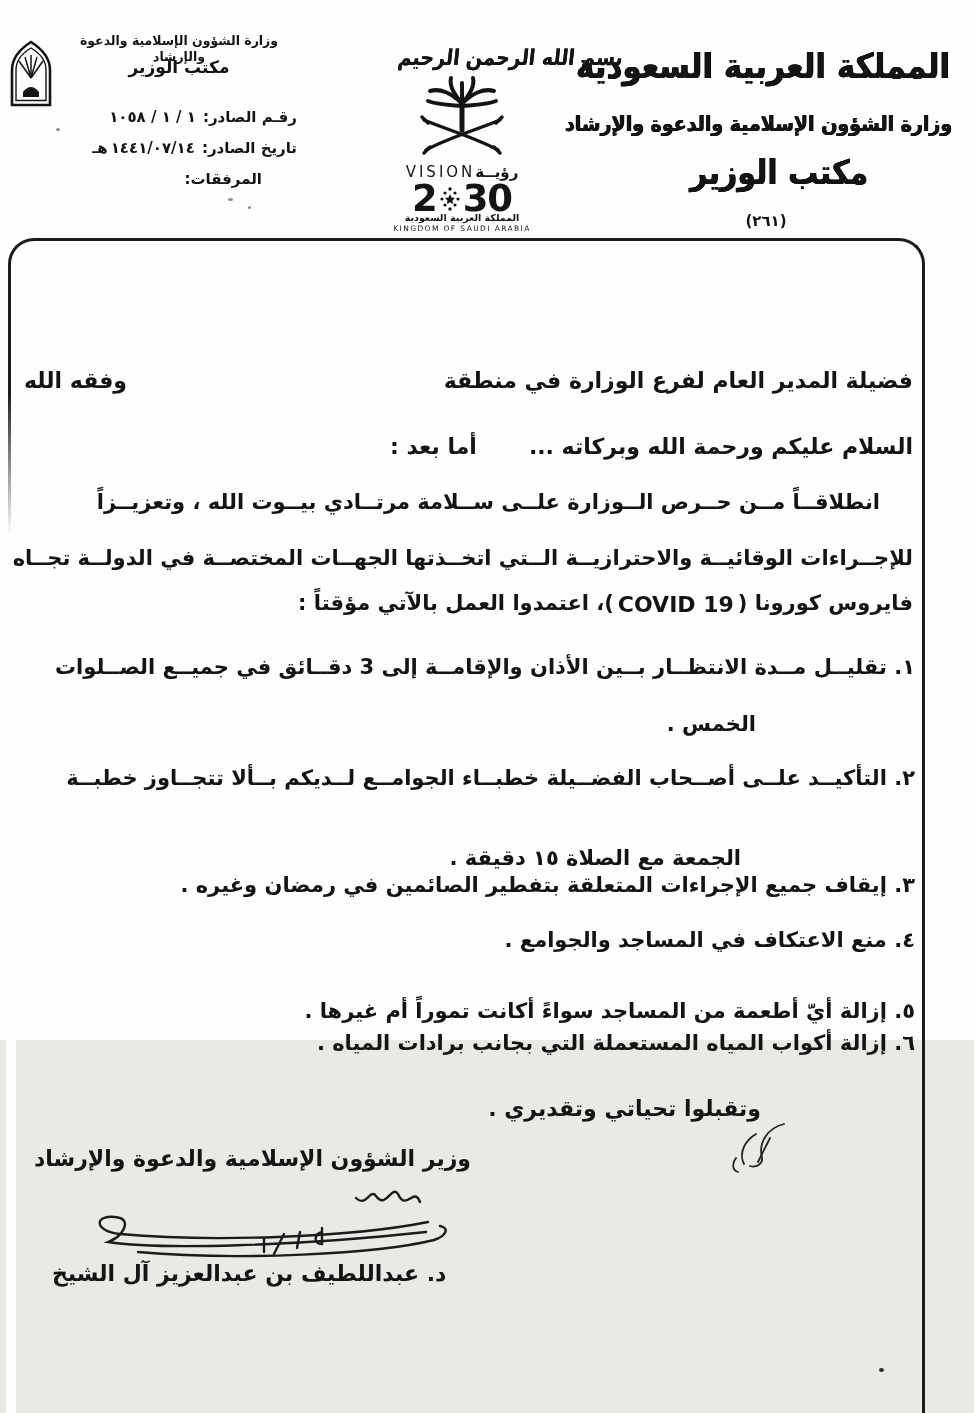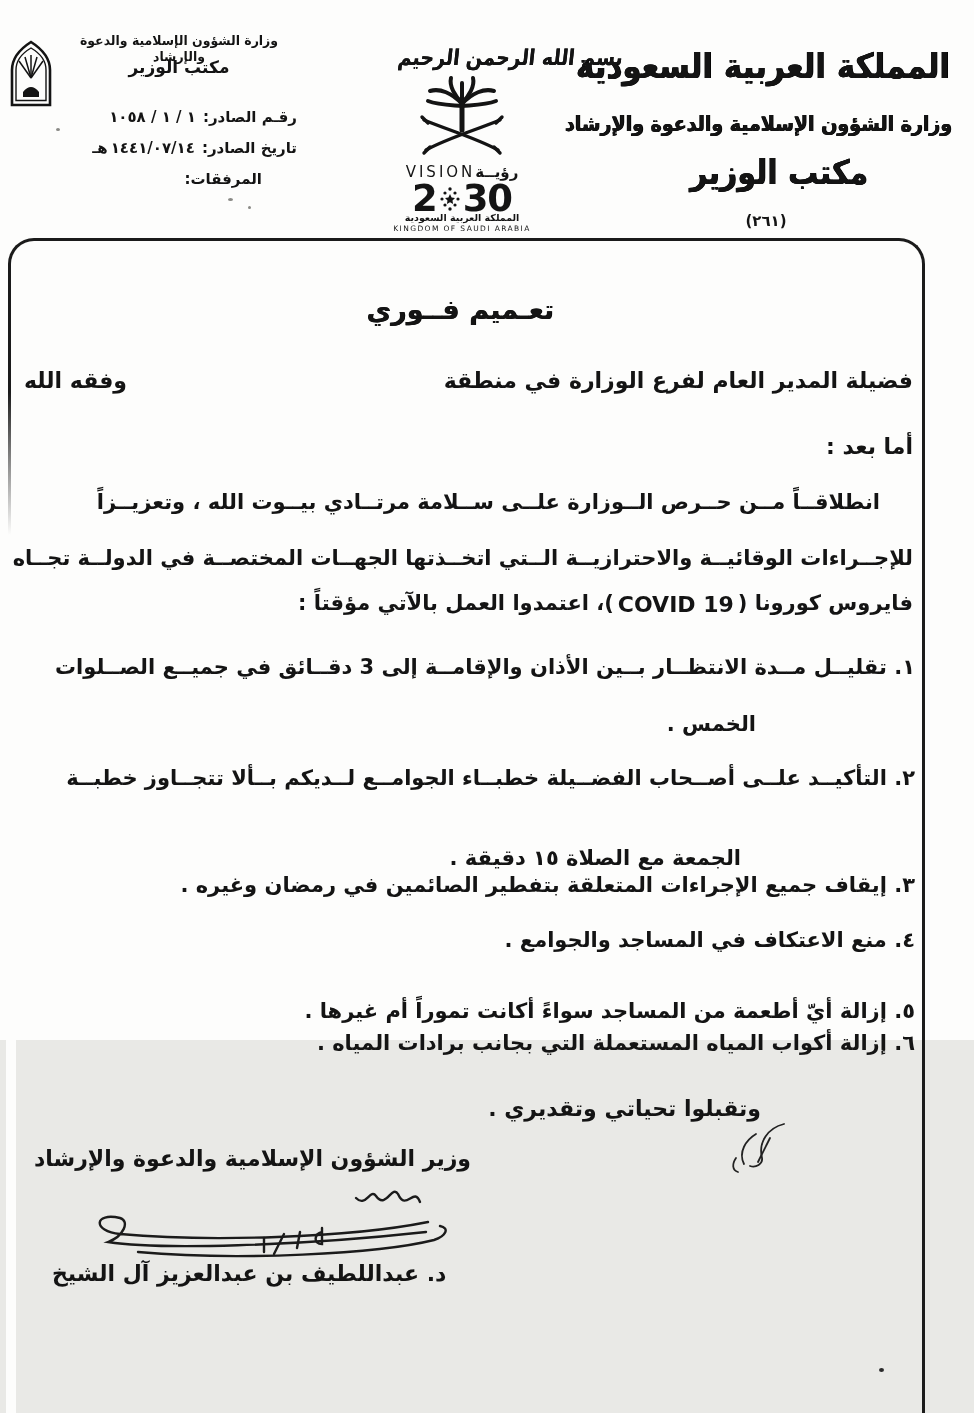--- a/index.html
+++ b/index.html
@@ -147,26 +147,26 @@
   <div class="abs kingdom-small-en" style="left:382px;top:224px;">KINGDOM OF SAUDI ARABIA</div>
 
   <div class="abs ar callig" style="right:24px;top:48px;width:330px;font-size:31px;">المملكة العربية السعودية</div>
   <div class="abs ar callig" style="right:22px;top:112px;width:340px;font-size:19px;">وزارة الشؤون الإسلامية والدعوة والإرشاد</div>
   <div class="abs ar callig" style="right:100px;top:155px;width:190px;font-size:30px;">مكتب الوزير</div>
   <div class="abs ar page-number" style="right:168px;top:212px;width:80px;">(٢٦١)</div>
 
   <div class="frame"></div>
   <div class="frame-fade"></div>
 
-  <div class="abs ar doc-title" style="left:0;top:294px;width:920px;text-align:center;">تعـميم فــوري</div>
 
   <div class="abs ar line line-lg" style="right:61px;top:368px;">فضيلة المدير العام لفرع الوزارة في منطقة</div>
   <div class="abs ar line line-lg" style="left:24px;top:368px;">وفقه الله</div>
 
   <div class="abs flexr" style="right:61px;top:434px;gap:52px;">
+    <span class="ar line line-lg">السلام عليكم ورحمة الله وبركاته ...</span>
     <span class="ar line line-lg">أما بعد :</span>
   </div>
 
   <div class="abs ar line" style="right:94px;top:490px;">انطلاقــاً مــن حــرص الــوزارة علــى ســلامة مرتــادي بيــوت الله ، وتعزيــزاً</div>
   <div class="abs ar line" style="right:61px;top:546px;">للإجــراءات الوقائيــة والاحترازيــة الــتي اتخــذتها الجهــات المختصــة في الدولــة تجــاه</div>
   <div class="abs flexr" style="right:61px;top:591px;gap:4px;align-items:center;">
     <span class="ar line">فايروس كورونا (</span>
     <span class="latin-big">COVID 19</span>
     <span class="ar line">)، اعتمدوا العمل بالآتي مؤقتاً :</span>
   </div>

